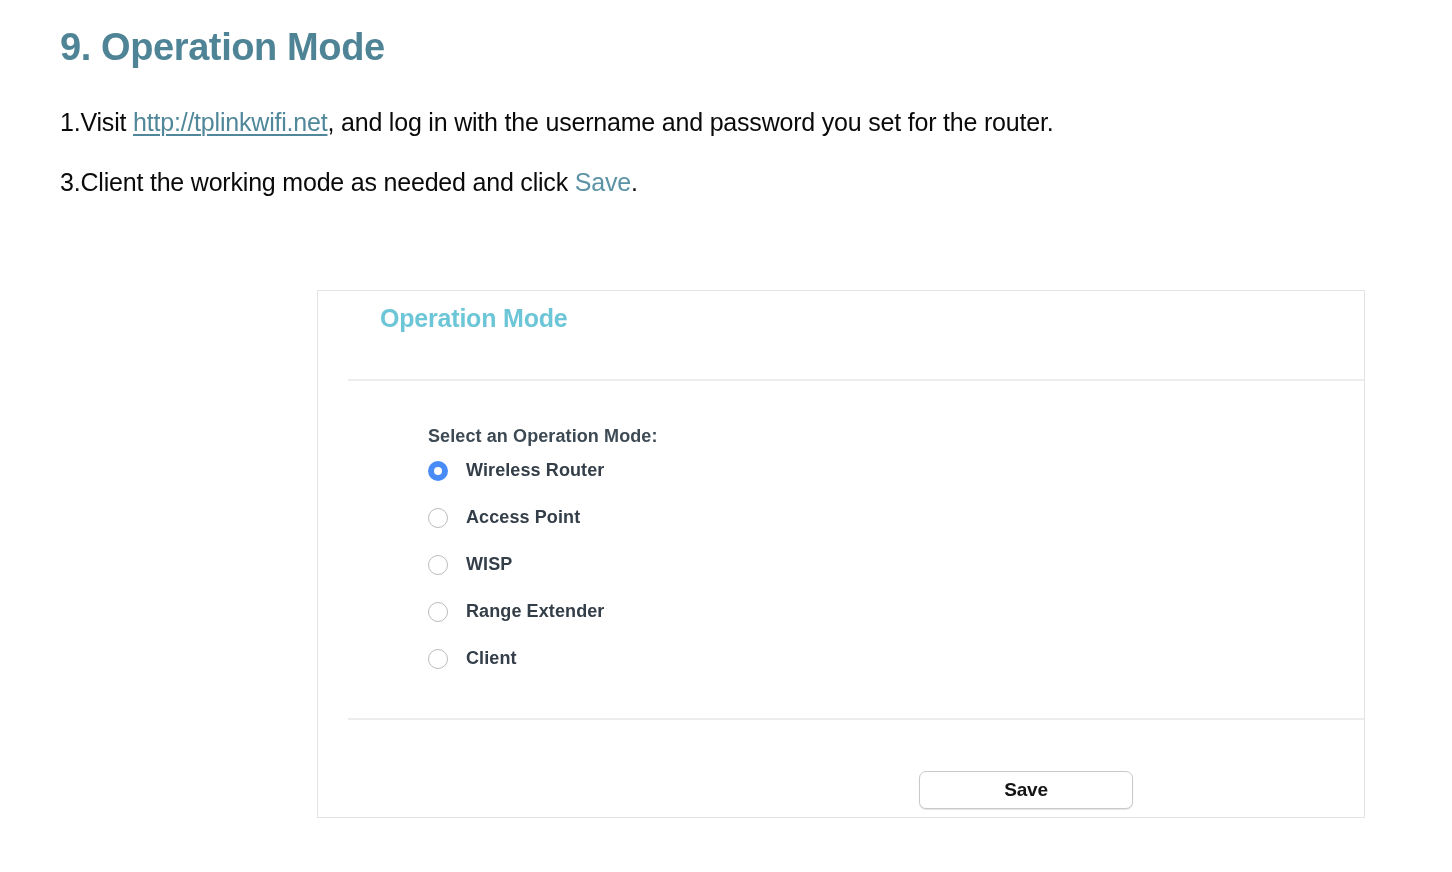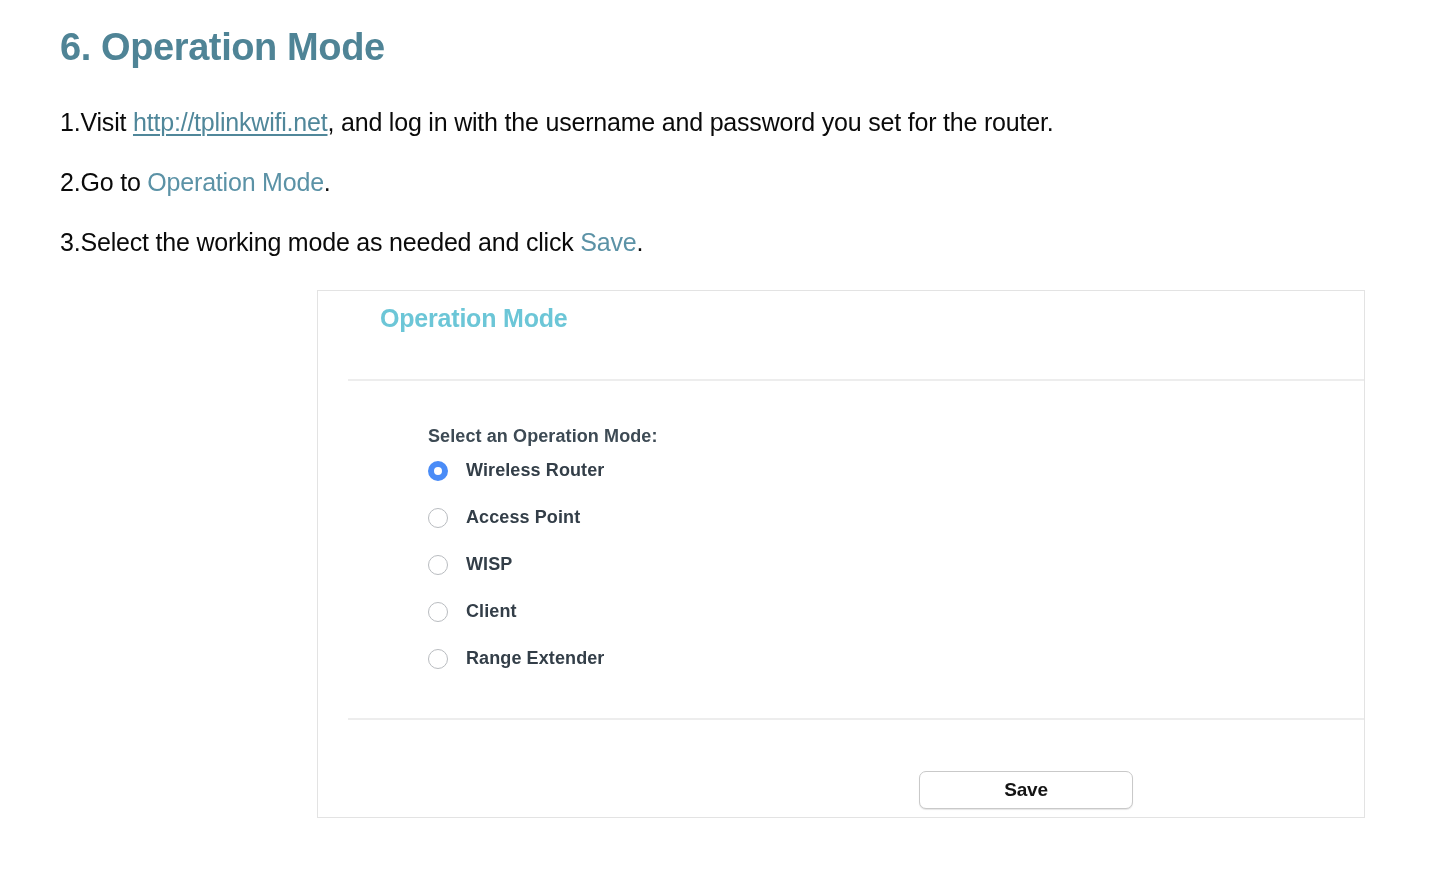--- a/index.html
+++ b/index.html
@@ -164,34 +164,31 @@
     align-items: center;
     justify-content: center;
     letter-spacing: -0.2px;
   }
 </style>
 </head>
 <body>
 
 <div class="doc">
 
-  <div class="page-title">6. Operation Mode</div>
+  <div class="page-title">9. Operation Mode</div>
 
   <div class="steps">
 
     <div class="step">
       <span>1.</span><span>Visit </span><a class="link" href="#">http://tplinkwifi.net</a><span>, and log in with the username and password you set for the router.</span>
     </div>
 
+
     <div class="step">
-      <span>2.</span><span>Go to </span><span class="accent">Operation Mode</span><span>.</span>
-    </div>
-
-    <div class="step">
-      <span>3.</span><span>Select the working mode as needed and click </span><span class="accent">Save</span><span>.</span>
+      <span>3.</span><span>Client the working mode as needed and click </span><span class="accent">Save</span><span>.</span>
     </div>
 
   </div>
 </div>
 
 <div class="panel">
 
   <div class="panel-title">Operation Mode</div>
 
   <div class="divider divider-top"></div>
@@ -210,27 +207,27 @@
       <span class="radio-label">Access Point</span>
     </div>
 
     <div class="radio-row">
       <span class="radio"></span>
       <span class="radio-label">WISP</span>
     </div>
 
     <div class="radio-row">
       <span class="radio"></span>
+      <span class="radio-label">Range Extender</span>
+    </div>
+
+    <div class="radio-row">
+      <span class="radio"></span>
       <span class="radio-label">Client</span>
     </div>
 
-    <div class="radio-row">
-      <span class="radio"></span>
-      <span class="radio-label">Range Extender</span>
-    </div>
-
   </div>
 
   <div class="divider divider-bottom"></div>
 
   <div class="save-button">Save</div>
 
 </div>
 
 </body></html>

